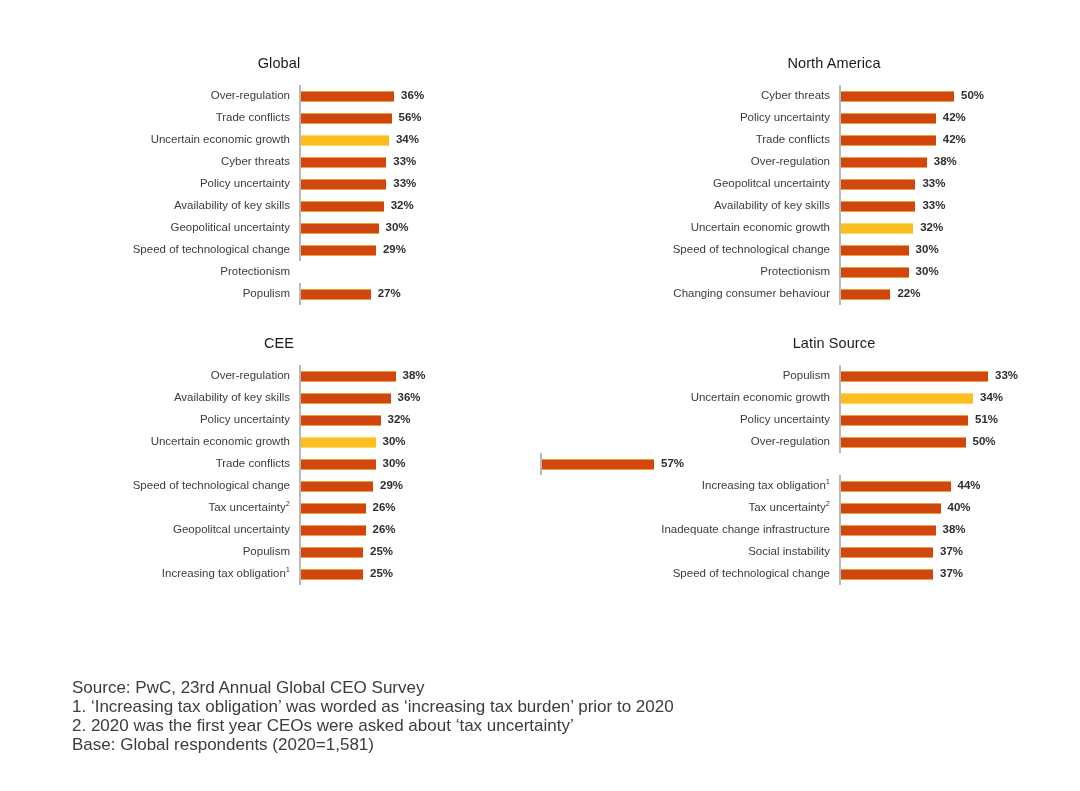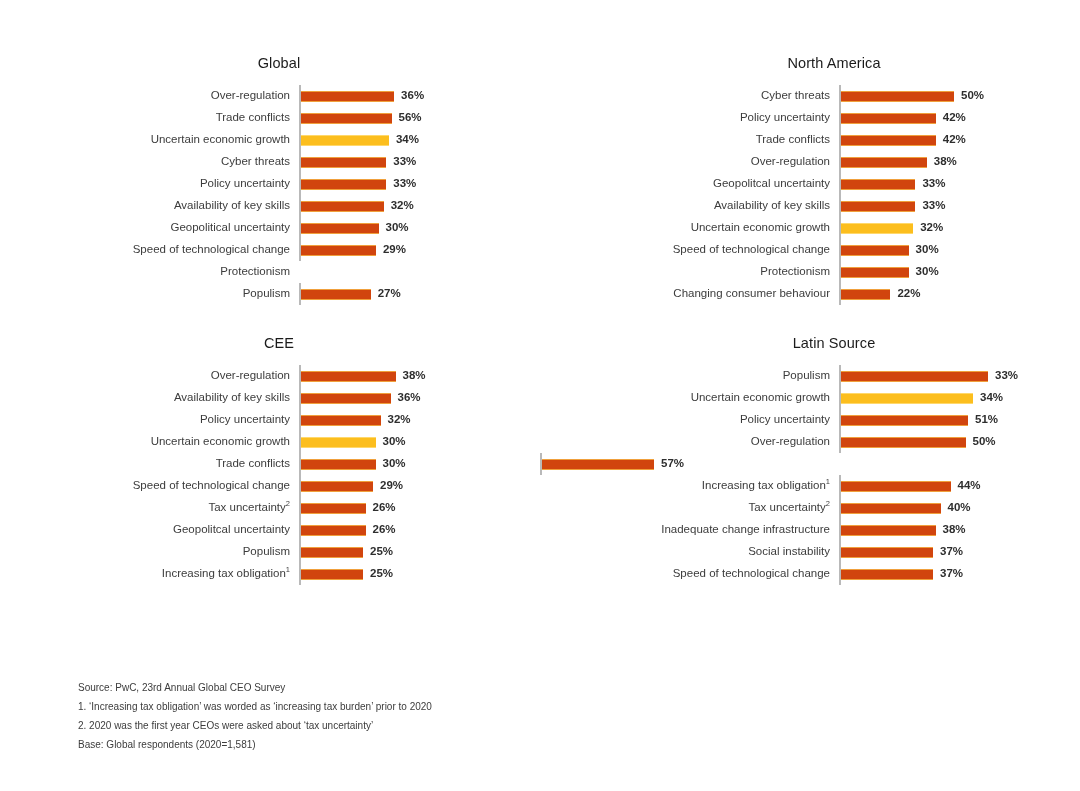--- a/index.html
+++ b/index.html
@@ -117,23 +117,23 @@
     font-size: 11.5px;
     font-weight: bold;
     color: #2e2e2e;
     margin-left: 7px;
     white-space: nowrap;
     line-height: 1;
   }
 
   .footnotes {
     position: absolute;
-    left: 78px;
+    left: 72px;
     top: 678px;
-    font-size: 10px;
+    font-size: 17px;
     color: #3c3c3c;
     line-height: 19px;
   }
   .footnotes div { white-space: nowrap; }
 </style>
 </head>
 <body>
 
 <div class="panels">
   <div class="panel panel-global">

